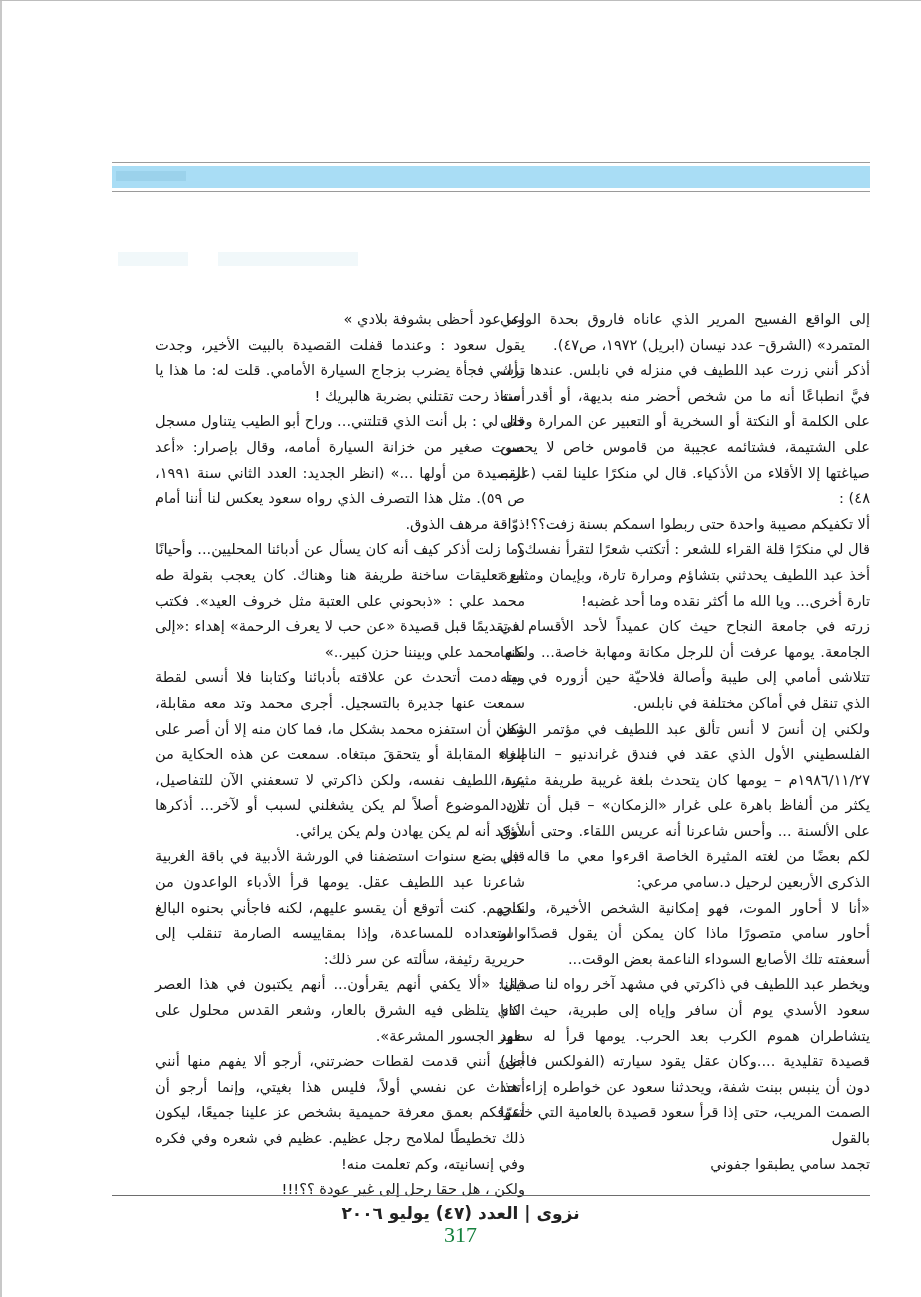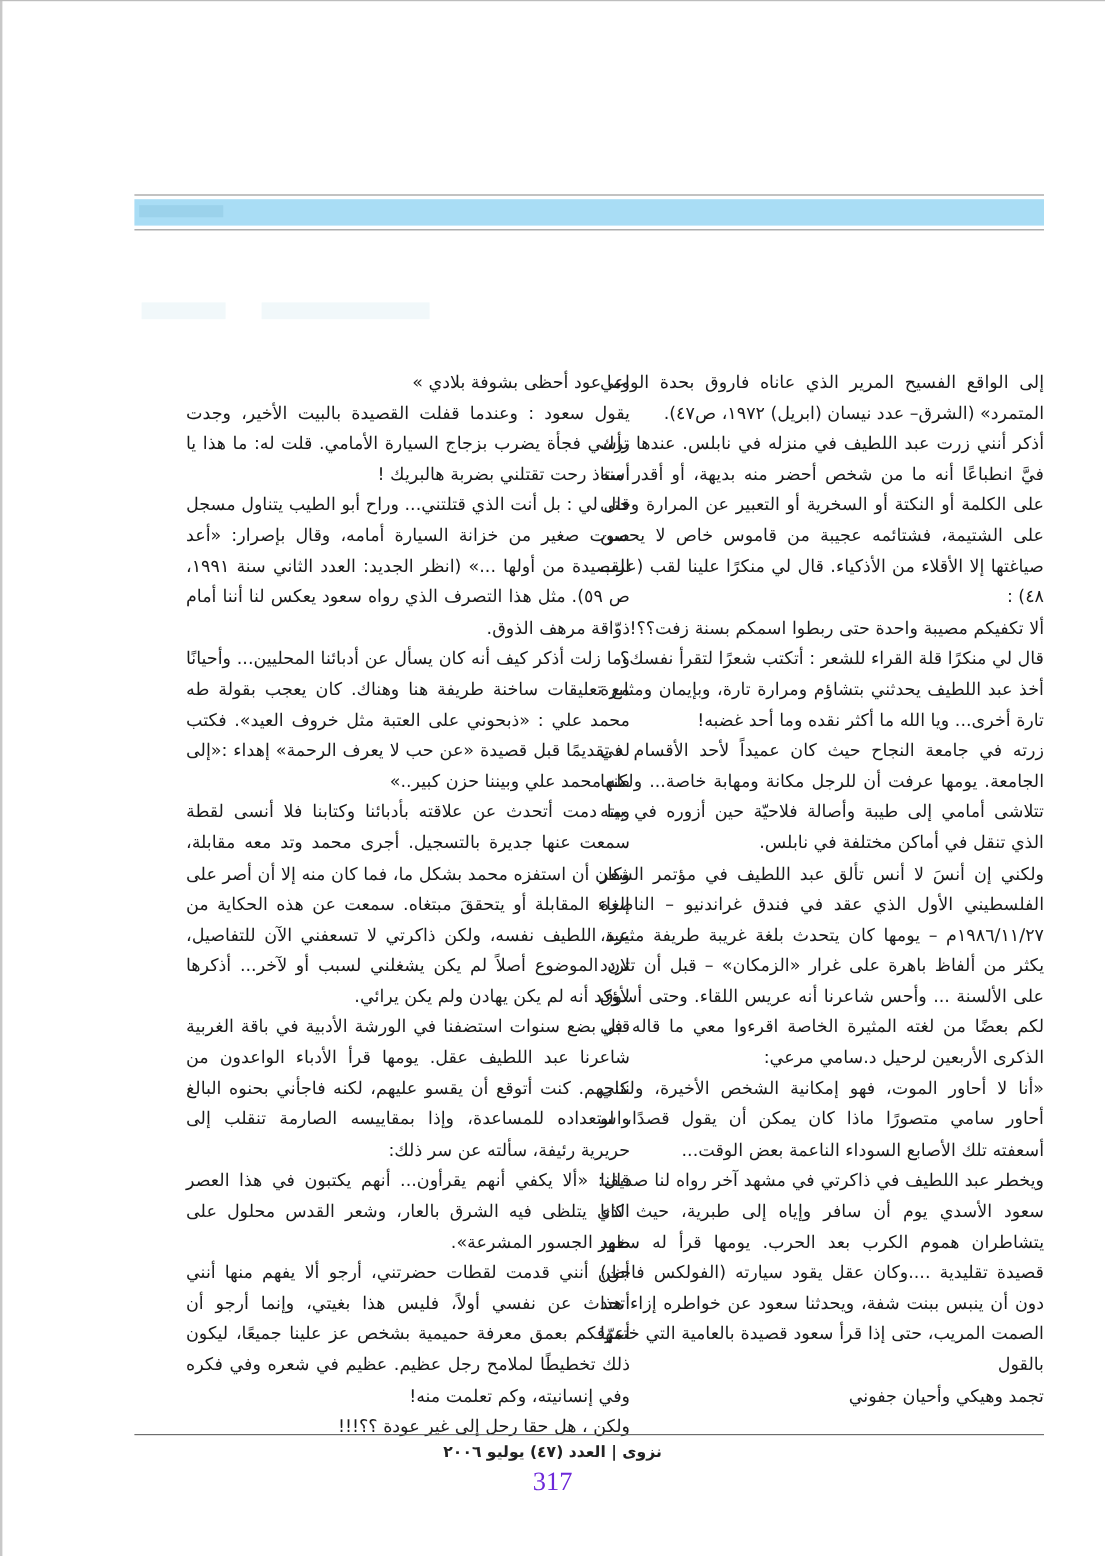--- a/index.html
+++ b/index.html
@@ -14,23 +14,23 @@
     .ghost-title { position: absolute; left: 118px; top: 228px; width: 250px; height: 44px; }
     .ghost-title span { position: absolute; bottom: 6px; height: 14px; background: #f1f8fa; }
     .column { position: absolute; top: 306px; direction: rtl; text-align: justify;
               font-size: 14.6px; line-height: 25.6px; }
     .col-right { left: 500px; width: 370px; }
     .col-left { left: 112px; width: 370px; margin-left: 43px; }
     .column p { margin: 0; }
     .column p.last-line { text-align: right; }
     .footer-rule { position: absolute; left: 112px; top: 1195px; width: 758px; height: 1px; background: #6d6d6d; }
     .footer-line { position: absolute; left: 0; width: 921px; top: 1203px; text-align: center; direction: rtl;
-                   font-family: "DejaVu Sans", sans-serif; font-size: 13px; font-weight: bold; color: #222; }
+                   font-family: "DejaVu Sans", sans-serif; font-size: 17px; font-weight: bold; color: #222; }
     .page-number { position: absolute; left: 0; width: 921px; top: 1222px; text-align: center;
-                   font-family: "Liberation Serif", "DejaVu Serif", serif; font-size: 22px; color: #6d28d9; }
+                   font-family: "Liberation Serif", "DejaVu Serif", serif; font-size: 22px; color: #15803d; }
   </style>
 </head>
 <body>
 
 <div class="page-edge"></div>
 <div class="top-edge"></div>
 
 <div class="header-rule-top"></div>
 <div class="header-band">
   <div class="band-mark"></div>
@@ -45,21 +45,21 @@
 <div class="column col-right">
   <p>إلى الواقع الفسيح المرير الذي عاناه فاروق بحدة الواعي المتمرد» (الشرق– عدد نيسان (ابريل) ١٩٧٢، ص٤٧).</p>
   <p>أذكر أنني زرت عبد اللطيف في منزله في نابلس. عندها ترك فيَّ انطباعًا أنه ما من شخص أحضر منه بديهة، أو أقدر منه على الكلمة أو النكتة أو السخرية أو التعبير عن المرارة وحتى على الشتيمة، فشتائمه عجيبة من قاموس خاص لا يحسن صياغتها إلا الأقلاء من الأذكياء. قال لي منكرًا علينا لقب (عرب ٤٨) :</p>
   <p>ألا تكفيكم مصيبة واحدة حتى ربطوا اسمكم بسنة زفت؟؟!</p>
   <p>قال لي منكرًا قلة القراء للشعر : أتكتب شعرًا لتقرأ نفسك؟</p>
   <p>أخذ عبد اللطيف يحدثني بتشاؤم ومرارة تارة، وبإيمان ومثابرة تارة أخرى... ويا الله ما أكثر نقده وما أحد غضبه!</p>
   <p>زرته في جامعة النجاح حيث كان عميداً لأحد الأقسام في الجامعة. يومها عرفت أن للرجل مكانة ومهابة خاصة... ولكنها تتلاشى أمامي إلى طيبة وأصالة فلاحيّة حين أزوره في بيته الذي تنقل في أماكن مختلفة في نابلس.</p>
   <p>ولكني إن أنسَ لا أنس تألق عبد اللطيف في مؤتمر الشعر الفلسطيني الأول الذي عقد في فندق غراندنيو – الناصرة ١٩٨٦/١١/٢٧م – يومها كان يتحدث بلغة غريبة طريفة مثيرة، يكثر من ألفاظ باهرة على غرار «الزمكان» – قبل أن تتردد على الألسنة ... وأحس شاعرنا أنه عريس اللقاء. وحتى أسوق لكم بعضًا من لغته المثيرة الخاصة اقرءوا معي ما قاله في الذكرى الأربعين لرحيل د.سامي مرعي:</p>
   <p>«أنا لا أحاور الموت، فهو إمكانية الشخص الأخيرة، ولكني أحاور سامي متصورًا ماذا كان يمكن أن يقول قصدًا، لو أسعفته تلك الأصابع السوداء الناعمة بعض الوقت...</p>
   <p>ويخطر عبد اللطيف في ذاكرتي في مشهد آخر رواه لنا صديقنا سعود الأسدي يوم أن سافر وإياه إلى طبرية، حيث كانا يتشاطران هموم الكرب بعد الحرب. يومها قرأ له سعود قصيدة تقليدية ....وكان عقل يقود سيارته (الفولكس فاجن) دون أن ينبس ببنت شفة، ويحدثنا سعود عن خواطره إزاء هذا الصمت المريب، حتى إذا قرأ سعود قصيدة بالعامية التي ختمها بالقول</p>
-  <p class="last-line">تجمد وهيكي وأحيان جفوني</p>
+  <p class="last-line">تجمد سامي يطبقوا جفوني</p>
 </div>
 
 <div class="column col-left">
   <p class="last-line">وما عود أحظى بشوفة بلادي »</p>
   <p>يقول سعود : وعندما قفلت القصيدة بالبيت الأخير، وجدت رأسي فجأة يضرب بزجاج السيارة الأمامي. قلت له: ما هذا يا أستاذ رحت تقتلني بضربة هالبريك !</p>
   <p>قال لي : بل أنت الذي قتلتني... وراح أبو الطيب يتناول مسجل صوت صغير من خزانة السيارة أمامه، وقال بإصرار: «أعد القصيدة من أولها ...» (انظر الجديد: العدد الثاني سنة ١٩٩١، ص ٥٩). مثل هذا التصرف الذي رواه سعود يعكس لنا أننا أمام ذوّاقة مرهف الذوق.</p>
   <p>وما زلت أذكر كيف أنه كان يسأل عن أدبائنا المحليين... وأحيانًا مع تعليقات ساخنة طريفة هنا وهناك. كان يعجب بقولة طه محمد علي : «ذبحوني على العتبة مثل خروف العيد». فكتب له تقديمًا قبل قصيدة «عن حب لا يعرف الرحمة» إهداء :«إلى طه محمد علي وبيننا حزن كبير..»</p>
   <p>وما دمت أتحدث عن علاقته بأدبائنا وكتابنا فلا أنسى لقطة سمعت عنها جديرة بالتسجيل. أجرى محمد وتد معه مقابلة، وكان أن استفزه محمد بشكل ما، فما كان منه إلا أن أصر على إلغاء المقابلة أو يتحققَ مبتغاه. سمعت عن هذه الحكاية من عبد اللطيف نفسه، ولكن ذاكرتي لا تسعفني الآن للتفاصيل، لان الموضوع أصلاً لم يكن يشغلني لسبب أو لآخر... أذكرها لأؤكد أنه لم يكن يهادن ولم يكن يرائي.</p>
   <p>قبل بضع سنوات استضفنا في الورشة الأدبية في باقة الغربية شاعرنا عبد اللطيف عقل. يومها قرأ الأدباء الواعدون من نتاجهم. كنت أتوقع أن يقسو عليهم، لكنه فاجأني بحنوه البالغ واستعداده للمساعدة، وإذا بمقاييسه الصارمة تنقلب إلى حريرية رئيفة، سألته عن سر ذلك:</p>
   <p>قال: «ألا يكفي أنهم يقرأون... أنهم يكتبون في هذا العصر الذي يتلظى فيه الشرق بالعار، وشعر القدس محلول على ظهر الجسور المشرعة».</p>

